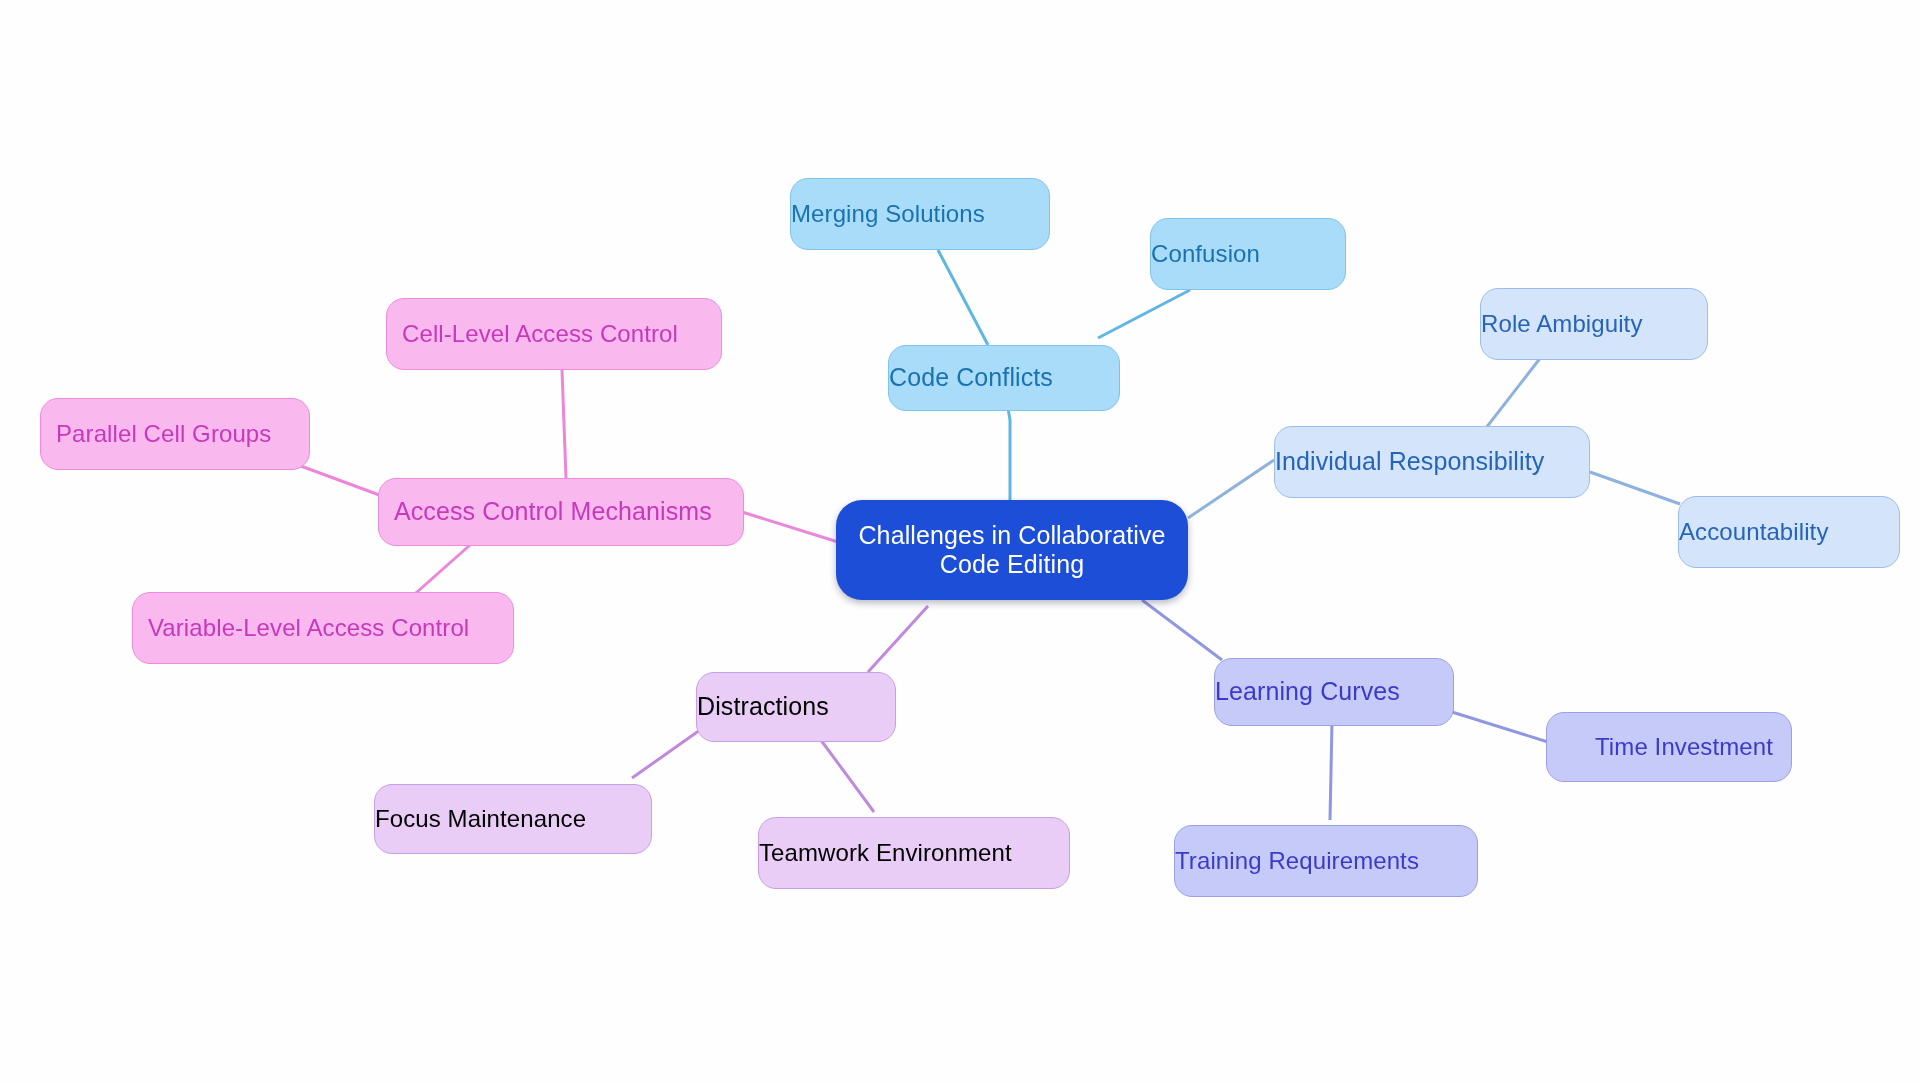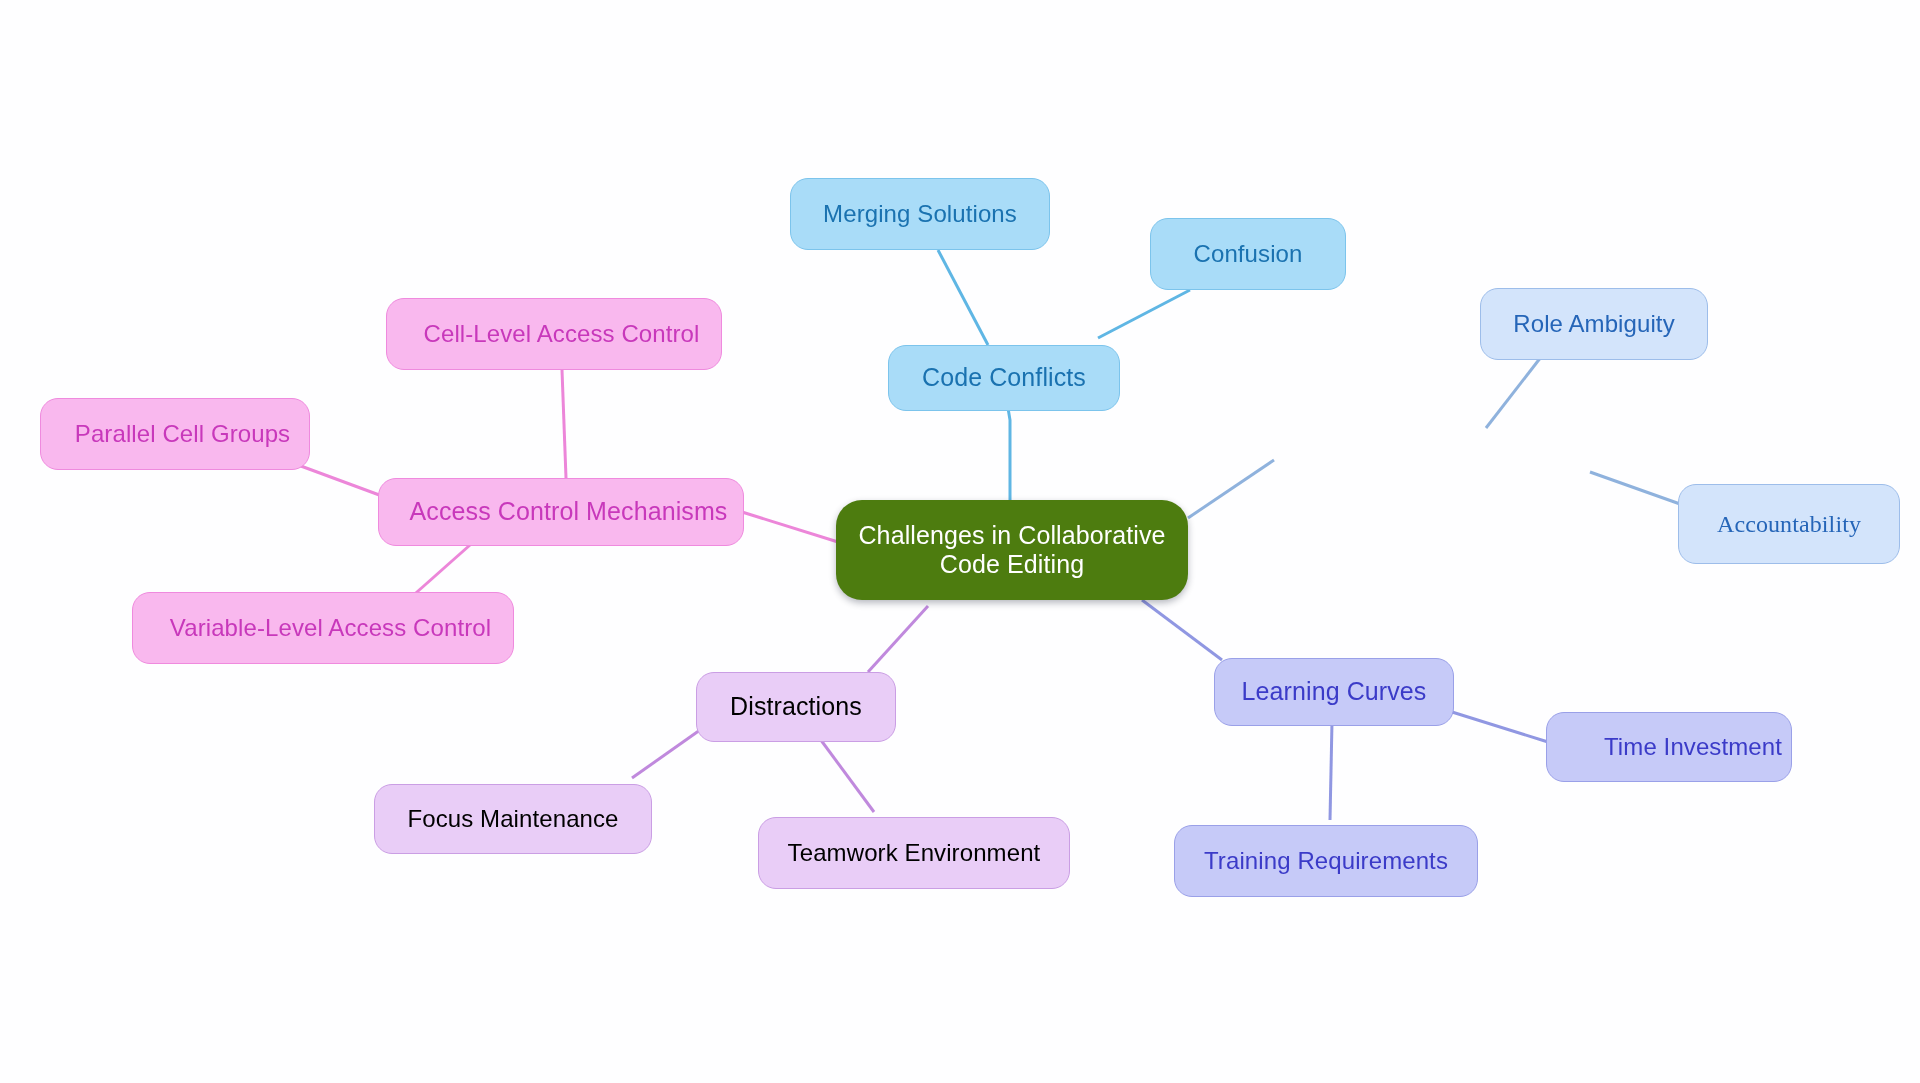--- a/index.html
+++ b/index.html
@@ -26,36 +26,36 @@
     top: 0;
     width: 1920px;
     height: 1083px;
     pointer-events: none;
   }
   .node {
     position: absolute;
     box-sizing: border-box;
     display: flex;
     align-items: center;
-    justify-content: center;
+    justify-content: flex-start;
     text-align: center;
     border-radius: 18px;
     border-style: solid;
     border-width: 1px;
     line-height: 1.18;
     white-space: nowrap;
     letter-spacing: 0.1px;
   }
   .node.root {
     border-radius: 26px;
     white-space: normal;
     border-width: 0;
     font-size: 25px;
     color: #ffffff;
-    background: #4d7c0f;
+    background: #1d4ed8;
     box-shadow: 0 3px 7px rgba(15,23,42,0.30);
     padding: 0 22px;
   }
   .node.lvl1 { font-size: 25px; }
   .node.lvl2 { font-size: 24px; }
 
   
   .c-sky      { background:#a9dcf8; border-color:#7cc4ec; color:#1a72b0; }
   
   .c-paleblue { background:#d3e4fb; border-color:#9dbdea; color:#2565b8; }
@@ -113,24 +113,27 @@
   <div class="node lvl1 c-sky" style="left:888px; top:345px; width:232px; height:66px;">
     <span>Code Conflicts</span>
   </div>
   <div class="node lvl2 c-sky" style="left:790px; top:178px; width:260px; height:72px;">
     <span>Merging Solutions</span>
   </div>
   <div class="node lvl2 c-sky" style="left:1150px; top:218px; width:196px; height:72px;">
     <span>Confusion</span>
   </div>
 
+  <div class="node lvl1 c-paleblue" style="left:1274px; top:426px; width:316px; height:72px;">
+    <span>Individual Responsibility</span>
+  </div>
   <div class="node lvl2 c-paleblue" style="left:1480px; top:288px; width:228px; height:72px;">
     <span>Role Ambiguity</span>
   </div>
-  <div class="node lvl2 c-paleblue" style="left:1678px; top:484px; width:222px; height:80px;font-family:Liberation Serif, serif;">
+  <div class="node lvl2 c-paleblue" style="left:1678px; top:496px; width:222px; height:72px;">
     <span>Accountability</span>
   </div>
 
   <div class="node lvl1 c-peri" style="left:1214px; top:658px; width:240px; height:68px;">
     <span>Learning Curves</span>
   </div>
   <div class="node lvl2 c-peri" style="left:1546px; top:712px; width:246px; height:70px;padding-left:48px;">
     <span>Time Investment</span>
   </div>
   <div class="node lvl2 c-peri" style="left:1174px; top:825px; width:304px; height:72px;">

